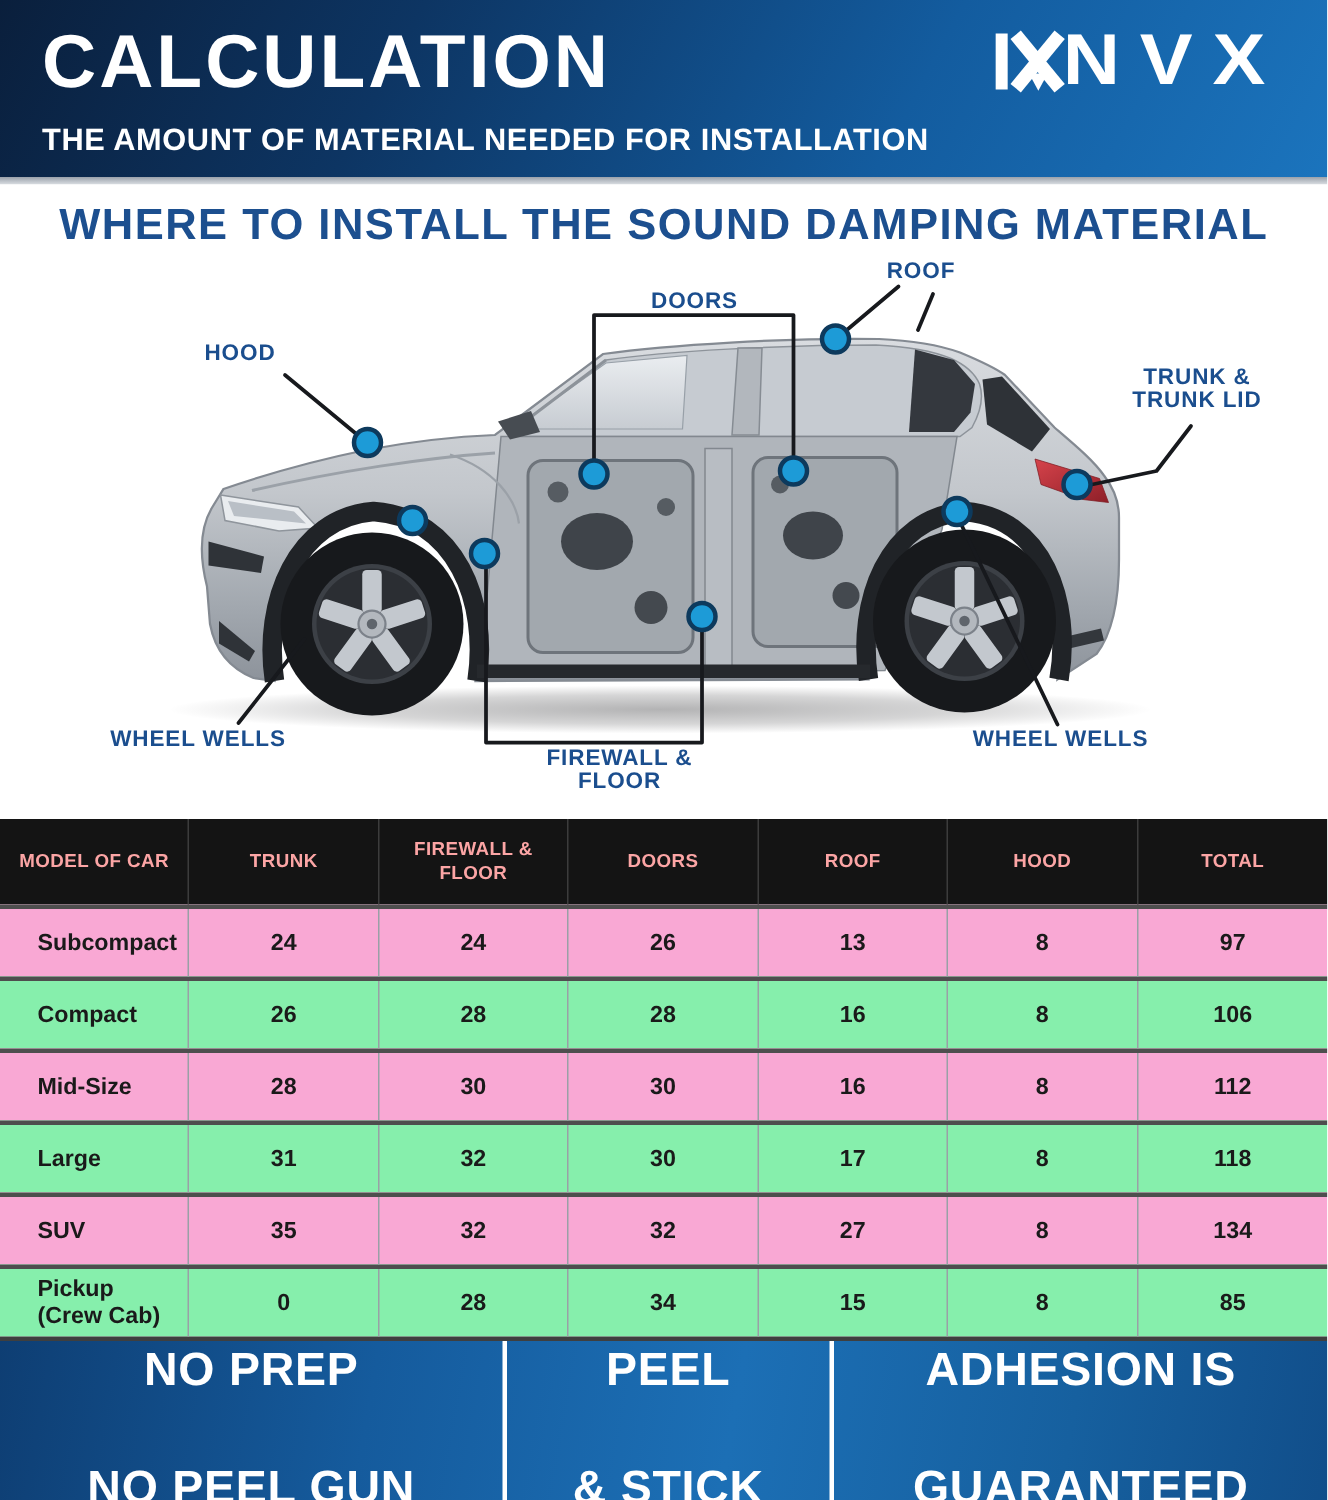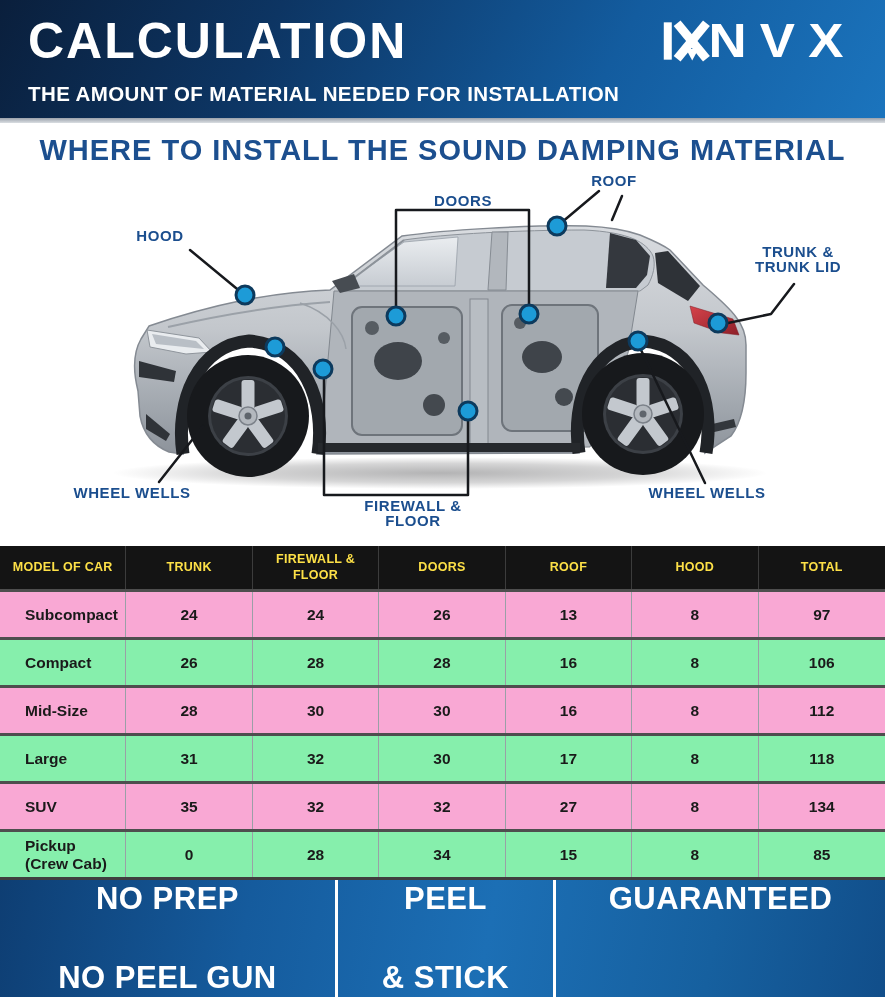--- a/index.html
+++ b/index.html
@@ -40,21 +40,21 @@
   .label-doors    { left:397px; top:70px;  width:132px; }
   .label-roof     { left:582px; top:50px;  width:64px; }
   .label-trunk    { left:737px; top:121px; width:122px; }
   .label-ww-left  { left:57px;  top:362px; width:150px; }
   .label-firewall { left:344px; top:375px; width:138px; }
   .label-ww-right { left:632px; top:362px; width:150px; }
 
   
   .table { width:885px; }
   .thead {
-    display:grid; grid-template-columns:repeat(7,1fr); height:43px; background:#141414; color:#fde047;
+    display:grid; grid-template-columns:repeat(7,1fr); height:57px; background:#141414; color:#fca5a5;
   }
   .thead .cell {
     display:flex; align-items:center; justify-content:center; text-align:center;
     font-weight:bold; font-size:12.5px; letter-spacing:0.3px; line-height:1.25;
     border-right:1px solid #3c3c3c; padding:0 8px; box-sizing:border-box;
   }
   .thead .cell:last-child { border-right:none; }
   .trow {
     display:grid; grid-template-columns:repeat(7,1fr); height:48px;
     box-sizing:border-box; border-top:3px solid #4e4e4e; background:#86efac;
@@ -326,17 +326,18 @@
   <footer class="footer">
     <div class="footer-item">
       <div>NO PREP</div>
       <div>NO PEEL GUN</div>
     </div>
     <div class="footer-item">
       <div>PEEL</div>
       <div>&amp; STICK</div>
     </div>
     <div class="footer-item">
+      <div>ADHESION IS</div>
       <div>GUARANTEED</div>
     </div>
   </footer>
 
 </div>
 
 </body></html>

